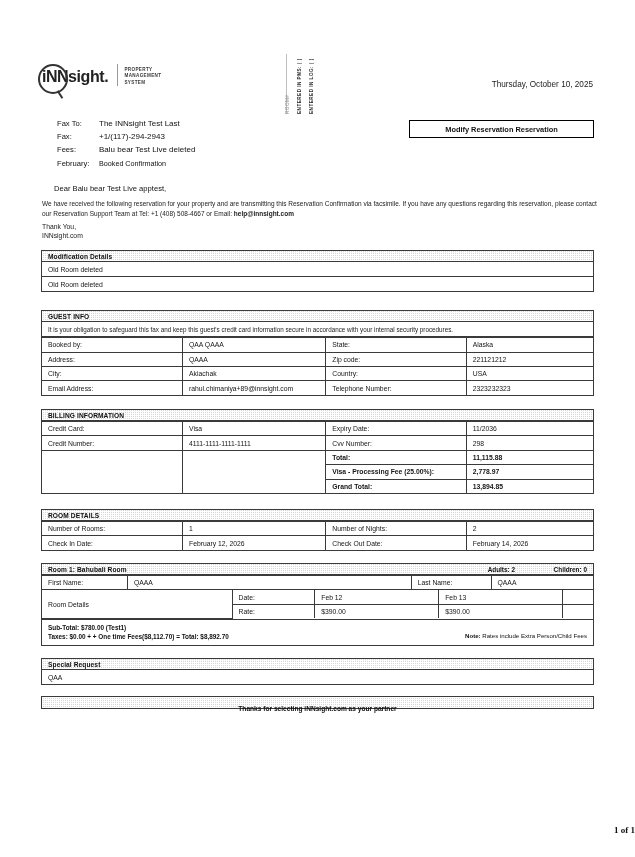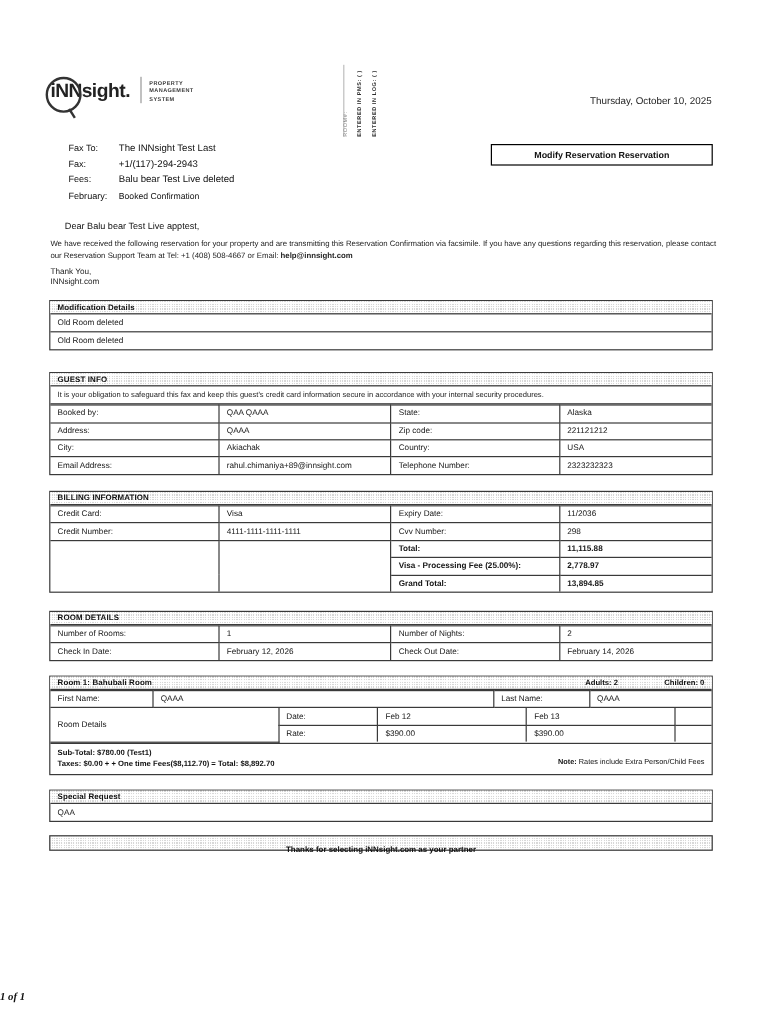--- a/index.html
+++ b/index.html
@@ -312,23 +312,22 @@
     font-size: 6.6px;
     font-weight: 700;
     line-height: 11px;
     color: #101010;
   }
 
   .page-num {
     position: absolute;
     left: 0; right: 0;
     top: 825px;
-    text-align: left;
+    text-align: right;
     font-size: 9px;
-    font-style: italic;
     font-weight: 700;
     color: #111;
     font-family: "Liberation Serif", serif;
   }
 </style>
 </head>
 <body>
 
 <div class="page">
   <div class="sheet">

